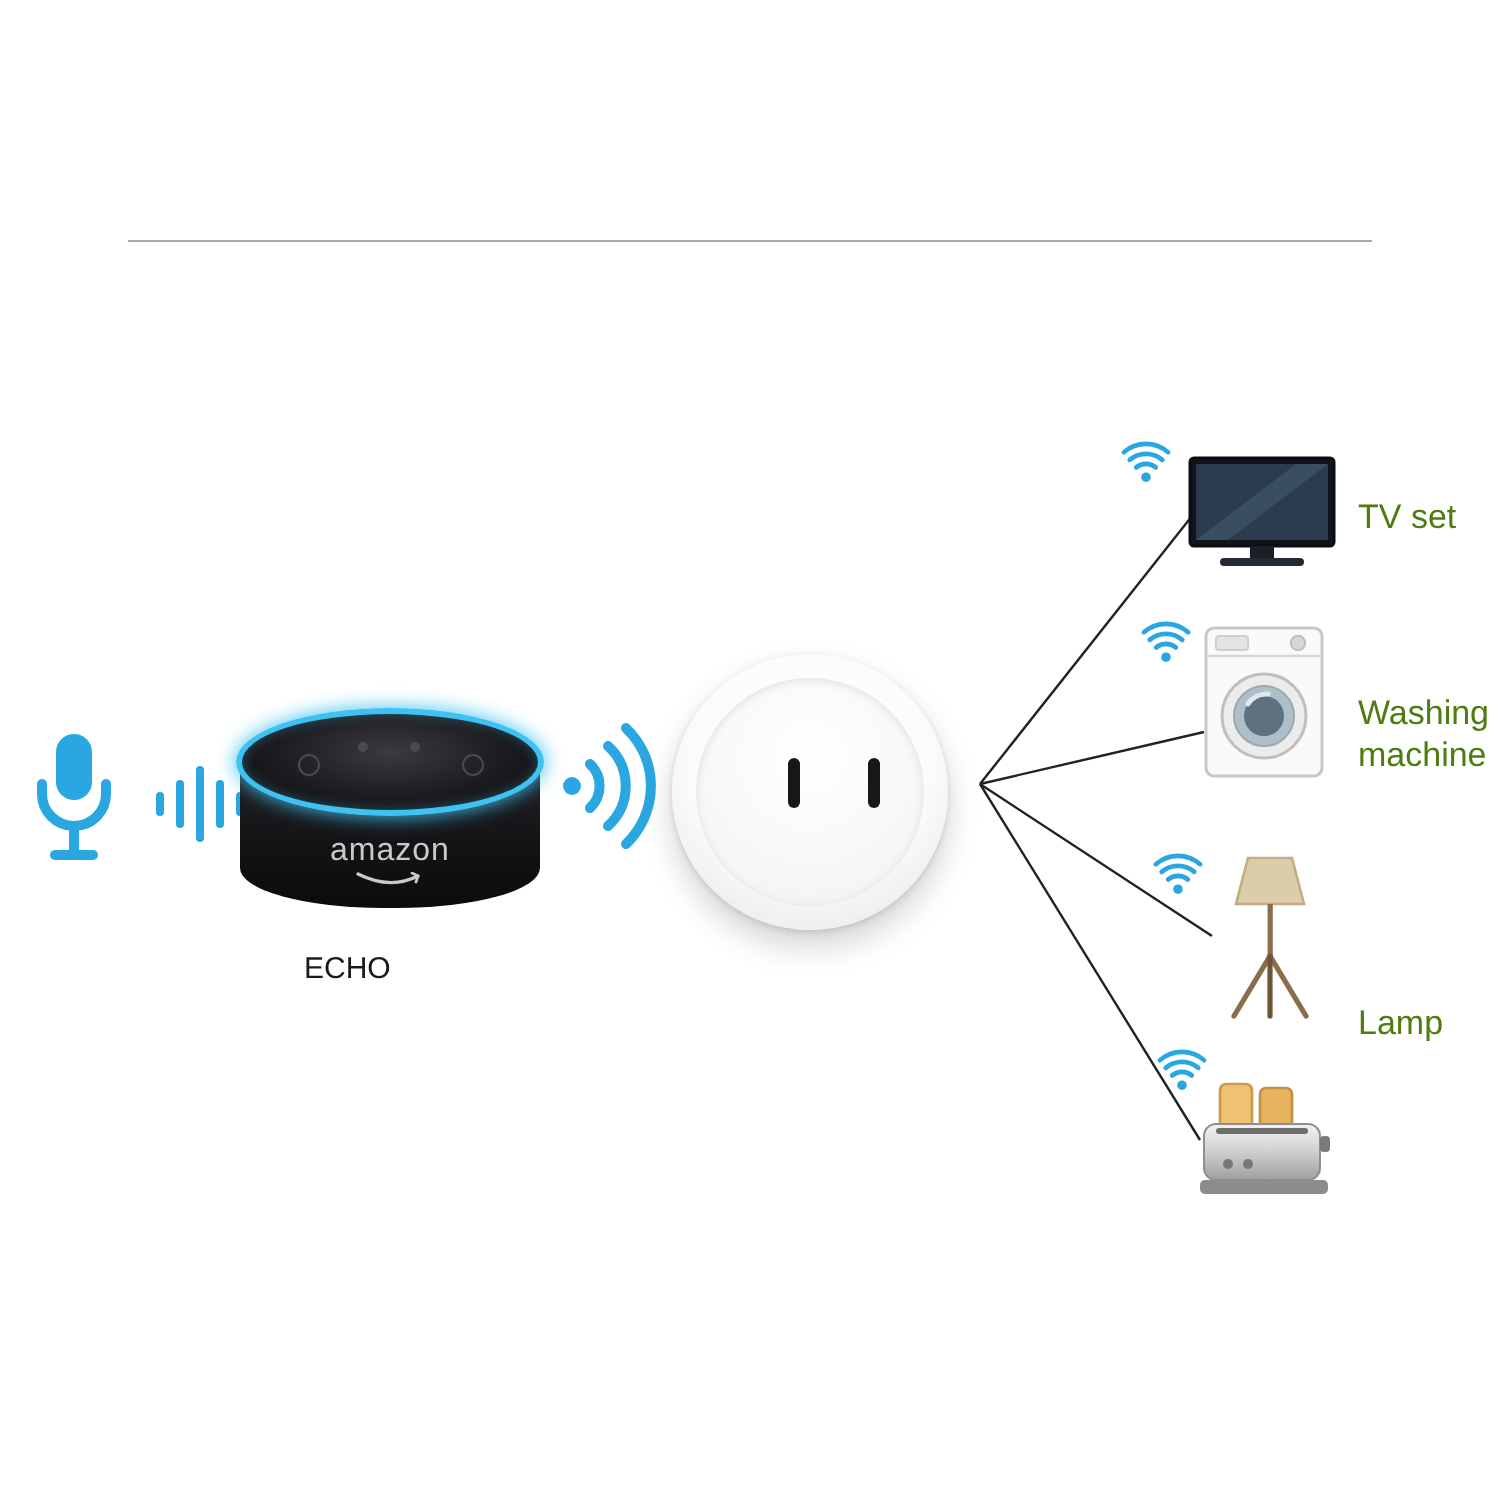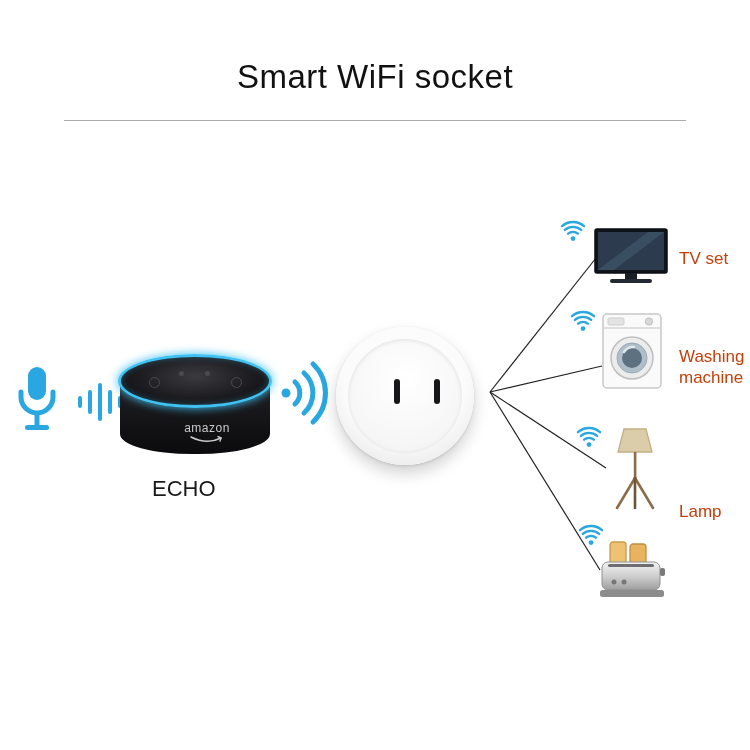--- a/index.html
+++ b/index.html
@@ -20,21 +20,21 @@
   .waves i{display:block;width:4px;border-radius:2px;background:#2aa7e0;}
   .waves .w1{height:12px}.waves .w2{height:24px}.waves .w3{height:38px}
   .waves .w4{height:24px}.waves .w5{height:12px}
 
   
   .echo{position:absolute;left:118px;top:354px;width:154px;height:106px;}
   .echo-body{position:absolute;top:26px;left:2px;width:150px;height:74px;
              background:linear-gradient(180deg,#232327 0%,#141417 55%,#0b0b0d 100%);
              border-radius:0 0 72px 72px / 0 0 20px 20px;}
   .echo-brand{position:absolute;bottom:10px;width:100%;text-align:center;color:#c9c9c9;
-              font-size:12px;letter-spacing:.5px;line-height:1;padding-left:12px;}
+              font-size:16px;letter-spacing:.5px;line-height:1;}
   .echo-smile{display:block;margin:2px auto 0;}
   .echo-top{position:absolute;top:0;left:0;width:148px;height:48px;border-radius:50%;
             background:radial-gradient(ellipse at 50% 40%,#3a3a3f 0%,#1c1c20 55%,#0c0c0e 100%);
             border:3px solid #3fc2f2;
             box-shadow:0 0 9px 1px rgba(63,194,242,.85), inset 0 0 6px rgba(63,194,242,.35);}
   .echo-top .btn{position:absolute;border-radius:50%;}
   .echo-top .b1{left:28px;top:20px;width:9px;height:9px;border:1.5px solid #4a4a50;}
   .echo-top .b2{left:58px;top:14px;width:5px;height:5px;background:#4a4a50;}
   .echo-top .b3{left:84px;top:14px;width:5px;height:5px;background:#4a4a50;}
   .echo-top .b4{left:110px;top:20px;width:9px;height:9px;border:1.5px solid #4a4a50;}
@@ -47,39 +47,38 @@
           background:radial-gradient(circle at 50% 38%,#ffffff 0%,#fbfbfb 55%,#ececec 82%,#dedede 100%);
           box-shadow:0 8px 16px rgba(0,0,0,.18), 0 1px 3px rgba(0,0,0,.12);}
   .socket-inner{position:absolute;left:12px;top:12px;width:114px;height:114px;border-radius:50%;
           background:radial-gradient(circle at 50% 35%,#ffffff 0%,#f6f6f6 70%,#ebebeb 100%);
           box-shadow:inset 0 1px 4px rgba(0,0,0,.10);}
   .slot{position:absolute;top:40px;width:6px;height:25px;border-radius:3px;background:#17171a;}
   .slot-left{left:46px;}
   .slot-right{left:86px;}
 
   
-  .caption{position:absolute;font-size:22px;color:#1a1a1a;}
+  .caption{position:absolute;font-size:15px;color:#1a1a1a;}
   .caption-echo{left:152px;top:476px;}
   .caption-socket{left:338px;top:472px;}
 
   
   .fanlines{position:absolute;left:0;top:0;pointer-events:none;}
 
   
   .dev{position:absolute;}
   .wifi-small{position:absolute;}
-  .dev-label{position:absolute;font-size:17px;line-height:1.25;color:#c2410c;}
+  .dev-label{position:absolute;font-size:17px;line-height:1.25;color:#4d7c0f;}
   .dev-label.wrap{width:74px;}
 </style>
 </head>
 <body>
 
 <div class="canvas">
 
-  <div class="title">Smart WiFi socket</div>
   <div class="divider"></div>
 
   <svg class="fanlines" width="750" height="750">
     <line x1="490" y1="392" x2="596" y2="258" stroke="#222" stroke-width="1.2"></line>
     <line x1="490" y1="392" x2="602" y2="366" stroke="#222" stroke-width="1.2"></line>
     <line x1="490" y1="392" x2="606" y2="468" stroke="#222" stroke-width="1.2"></line>
     <line x1="490" y1="392" x2="600" y2="570" stroke="#222" stroke-width="1.2"></line>
   </svg>
 
   <svg class="mic" viewBox="0 0 46 70">

